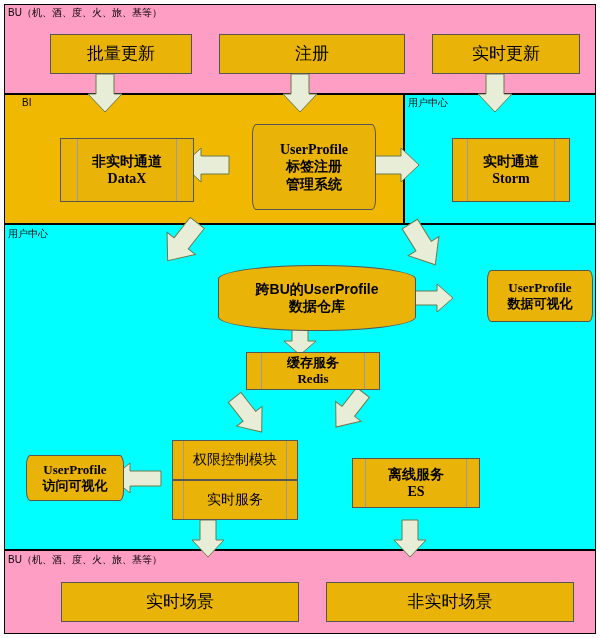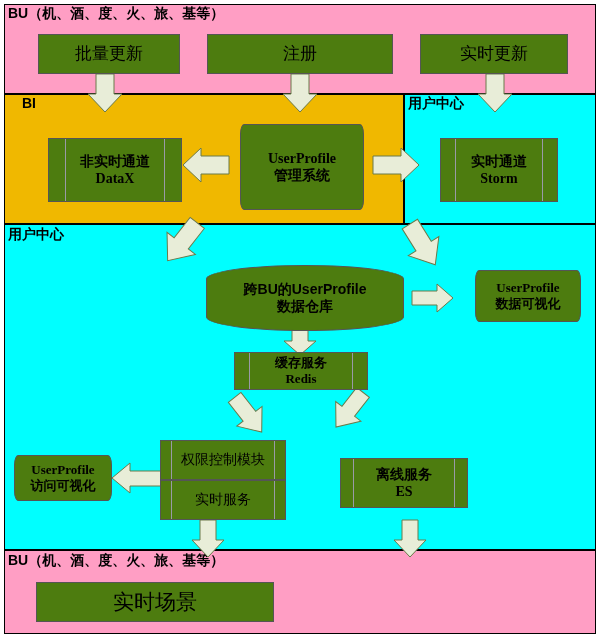--- a/index.html
+++ b/index.html
@@ -17,37 +17,38 @@
     background: #ffffff;
     overflow: hidden;
   }
   .band {
     position: absolute;
     box-sizing: border-box;
     border: 1px solid #000000;
   }
   .band-label {
     position: absolute;
-    font-size: 14px;
-    font-weight: bold;
+    font-size: 10px;
+    font-weight: normal;
     color: #000000;
     white-space: nowrap;
     line-height: 12px;
   }
   .node {
     position: absolute;
     box-sizing: border-box;
-    background: #4d7c0f;
+    background: #eab308;
     border: 1px solid #555555;
     display: flex;
     flex-direction: column;
     align-items: center;
     justify-content: center;
     text-align: center;
     color: #000000;
+    margin-left: 12px;
   }
   .node .line {
     display: block;
     width: 100%;
     line-height: 1.25;
   }
   .node.serif {
     font-family: "Liberation Serif", serif;
     font-weight: bold;
   }
@@ -201,20 +202,21 @@
   <div class="node serif" style="left:48px; top:138px; width:134px; height:64px; font-size:14px;">
     <span class="line">非实时通道</span>
     <span class="line">DataX</span>
     <div class="divider" style="top:0; left:16px; right:16px; border-top:none;"></div>
     <div style="position:absolute; left:16px; top:0; bottom:0; width:0; border-left:1px solid #9a9aa5;"></div>
     <div style="position:absolute; right:16px; top:0; bottom:0; width:0; border-left:1px solid #9a9aa5;"></div>
   </div>
 
   <div class="node serif doc" style="left:240px; top:124px; width:124px; height:86px; font-size:14px;">
     <span class="line">UserProfile</span>
+    <span class="line">标签注册</span>
     <span class="line">管理系统</span>
   </div>
 
   <div class="node serif" style="left:440px; top:138px; width:118px; height:64px; font-size:14px;">
     <span class="line">实时通道</span>
     <span class="line">Storm</span>
     <div style="position:absolute; left:14px; top:0; bottom:0; width:0; border-left:1px solid #9a9aa5;"></div>
     <div style="position:absolute; right:14px; top:0; bottom:0; width:0; border-left:1px solid #9a9aa5;"></div>
   </div>
 
@@ -252,18 +254,21 @@
     <span class="line">ES</span>
     <div style="position:absolute; left:12px; top:0; bottom:0; width:0; border-left:1px solid #9a9aa5;"></div>
     <div style="position:absolute; right:12px; top:0; bottom:0; width:0; border-left:1px solid #9a9aa5;"></div>
   </div>
 
   <div class="node serif doc" style="left:14px; top:455px; width:98px; height:46px; font-size:13px;">
     <span class="line">UserProfile</span>
     <span class="line">访问可视化</span>
   </div>
 
-  <div class="node" style="left:36px; top:582px; width:238px; height:40px; font-size:21px;">
+  <div class="node" style="left:49px; top:582px; width:238px; height:40px; font-size:17px;">
     <span class="line">实时场景</span>
   </div>
 
+  <div class="node" style="left:314px; top:582px; width:248px; height:40px; font-size:17px;">
+    <span class="line">非实时场景</span>
+  </div>
 
 </div>
 
 </body></html>

